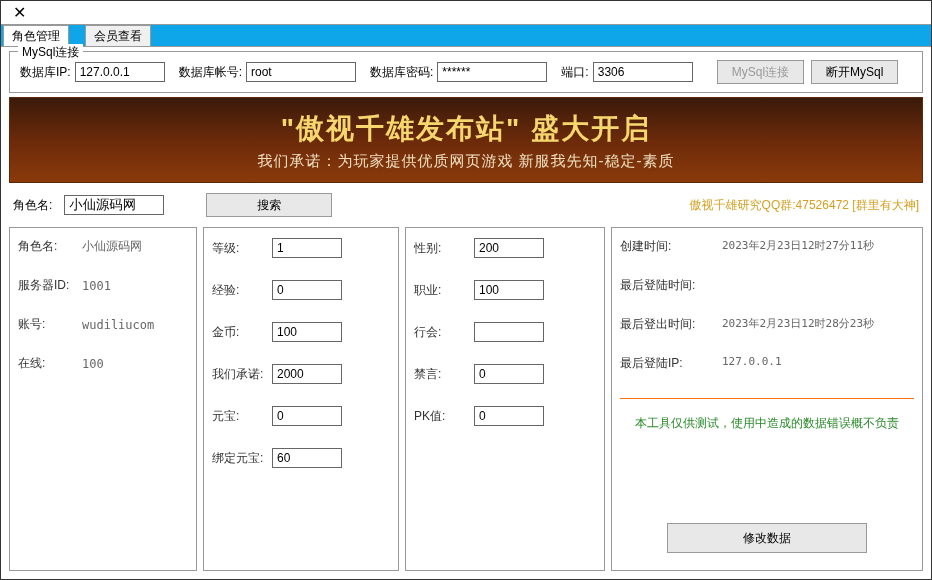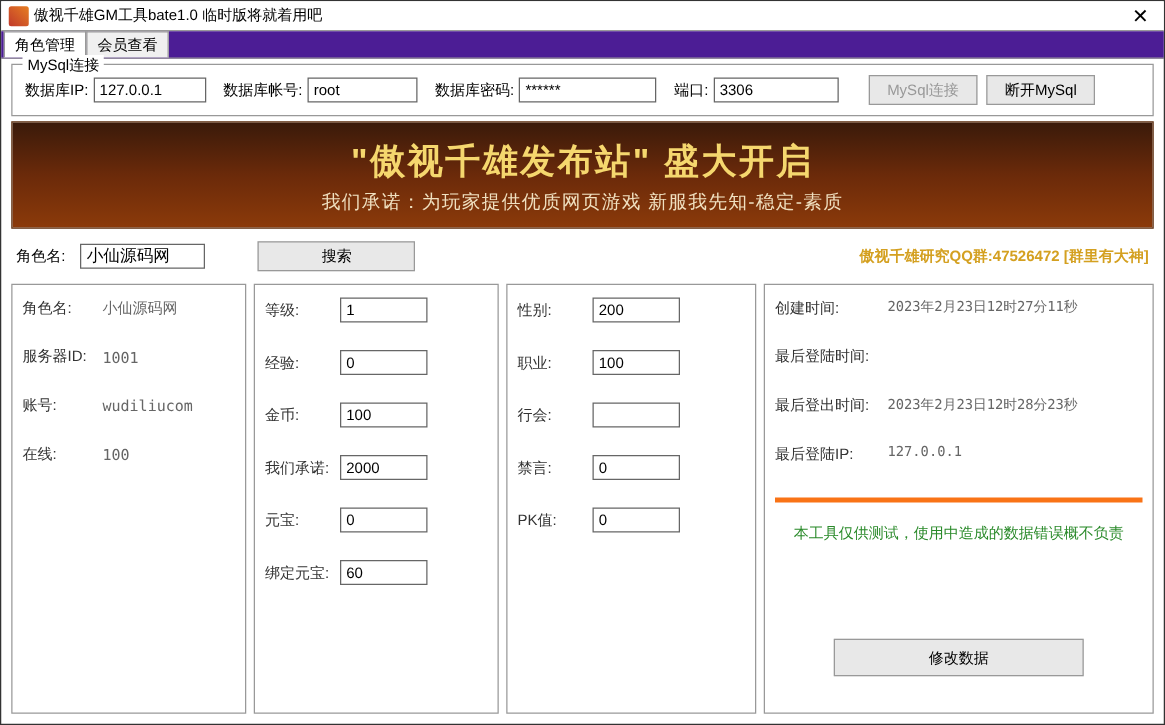--- a/index.html
+++ b/index.html
@@ -2,81 +2,77 @@
 <html><head>
 <meta charset="utf-8">
 <style>
 * { box-sizing: border-box; margin: 0; padding: 0; }
 body { font-family: "Microsoft YaHei", SimSun, Arial, sans-serif; font-size: 12px; background: #f0f0f0; width: 932px; height: 580px; overflow: hidden; }
 .window { background: #fff; border: 1px solid #333; width: 932px; height: 580px; display: flex; flex-direction: column; }
 .titlebar { display: flex; align-items: center; justify-content: space-between; padding: 2px 6px; border-bottom: 1px solid #999; background: #fff; height: 24px; }
 .titlebar-left { display: flex; align-items: center; gap: 4px; }
 .title-icon { width: 16px; height: 16px; background: linear-gradient(45deg,#c0392b,#e67e22); border-radius: 2px; }
 .close-btn { font-size: 16px; cursor: pointer; padding: 0 6px; }
-.tabs { display: flex; border-bottom: 1px solid #999; background: #4c1d95; height: 22px; padding-left: 2px; }
+.tabs { display: flex; border-bottom: 1px solid #999; background: #0ea5e9; height: 22px; padding-left: 2px; gap: 16px; }
 .tab { padding: 2px 8px; border: 1px solid #999; border-bottom: none; background: #f0f0f0; margin-right: 0; cursor: pointer; font-size: 12px; }
 .tab.active { background: #fff; }
 .content { padding: 4px 8px 8px 8px; flex: 1; display: flex; flex-direction: column; gap: 4px; justify-content: center; }
 .fieldset { border: 1px solid #999; padding: 8px 10px; position: relative; }
 .fieldset-label { position: absolute; top: -8px; left: 8px; background: #fff; padding: 0 4px; font-size: 12px; }
 .db-row { display: flex; align-items: center; gap: 4px; }
 .db-row label { white-space: nowrap; }
 .db-row input { border: 1px solid #666; padding: 2px 4px; height: 20px; font-size: 12px; }
 .btn { border: 1px solid #999; background: #e8e8e8; padding: 3px 14px; cursor: pointer; font-size: 12px; height: 24px; }
 .btn:disabled { color: #999; }
 .banner { height: 86px; background: linear-gradient(to bottom, #3a1a0a 0%, #6b2a0a 50%, #8b3a0a 100%); display: flex; flex-direction: column; align-items: center; justify-content: center; color: #fff; position: relative; border: 1px solid #5a2a0a; }
 .banner-main { font-size: 28px; font-weight: bold; color: #f5d76e; letter-spacing: 2px; }
 .banner-sub { font-size: 15px; color: #f0e0c0; margin-top: 4px; letter-spacing: 1px; }
 .search-row { display: flex; align-items: center; padding: 6px 4px; gap: 12px; }
 .search-row input { border: 1px solid #666; padding: 2px 4px; height: 20px; width: 100px; }
-.qq-info { margin-left: auto; color: #d4a020; font-size: 12px; font-weight: bold; }
+.qq-info { margin-left: auto; color: #d4a020; font-size: 12px; font-weight: normal; }
 .panels { display: flex; gap: 6px; flex: 1; }
 .panel { border: 1px solid #999; padding: 10px 8px; }
 .panel1 { width: 188px; }
 .panel2 { width: 196px; }
 .panel3 { width: 200px; }
 .panel4 { flex: 1; display: flex; flex-direction: column; }
 .info-row { display: flex; align-items: center; margin-bottom: 22px; }
 .info-row .lbl { width: 64px; color: #333; }
 .info-row .val { color: #666; font-family: Consolas, monospace; }
 .edit-row { display: flex; align-items: center; margin-bottom: 22px; }
 .edit-row .lbl { width: 60px; color: #333; text-align: left; }
 .edit-row input { border: 1px solid #666; padding: 2px 4px; height: 20px; width: 70px; font-size: 12px; }
 .time-row { display: flex; margin-bottom: 22px; }
 .time-row .lbl { width: 90px; color: #333; }
-.time-row .val { color: #666; font-family: Consolas, monospace; font-size: 11px; }
+.time-row .val { color: #666; font-family: Consolas, monospace; font-size: 11px; margin-left: 12px; }
 .disclaimer { color: #2a8a2a; font-size: 12px; margin: 6px 0 10px 0; text-align: center; }
-.modify-btn { align-self: center; width: 200px; height: 30px; border: 1px solid #999; background: #e8e8e8; cursor: pointer; font-size: 12px; margin-top: auto; margin-bottom: 19px; }
-.panel4-top { border-bottom: 4px solid #f97316; padding-bottom: 4px; margin-bottom: 10px; }
+.modify-btn { align-self: center; width: 200px; height: 30px; border: 1px solid #999; background: #e8e8e8; cursor: pointer; font-size: 12px; margin-top: auto; margin-bottom: 7px; }
+.panel4-top { border-bottom: 1px solid #f97316; padding-bottom: 4px; margin-bottom: 10px; }
 </style>
 </head>
 <body>
 
 <div class="window">
   <div class="titlebar">
-    <div class="titlebar-left">
-      <div class="title-icon"></div>
-      <span>傲视千雄GM工具bate1.0 临时版将就着用吧</span>
-    </div>
     <div class="close-btn">✕</div>
   </div>
 
   <div class="tabs">
     <div class="tab active">角色管理</div>
     <div class="tab">会员查看</div>
   </div>
 
   <div class="content">
     <div class="fieldset">
       <div class="fieldset-label">MySql连接</div>
       <div class="db-row">
         <label>数据库IP:</label>
         <input style="width: 90px;" value="127.0.0.1">
         <label style="margin-left:10px">数据库帐号:</label>
-        <input style="width: 88px;" value="root">
+        <input style="width: 110px;" value="root">
         <label style="margin-left:10px">数据库密码:</label>
         <input style="width: 110px;" value="******">
         <label style="margin-left:10px">端口:</label>
         <input style="width: 100px;" value="3306">
         <button class="btn" disabled="" style="margin-left:20px">MySql连接</button>
         <button class="btn" style="margin-left:3px">断开MySql</button>
       </div>
     </div>
 
     <div class="banner">

